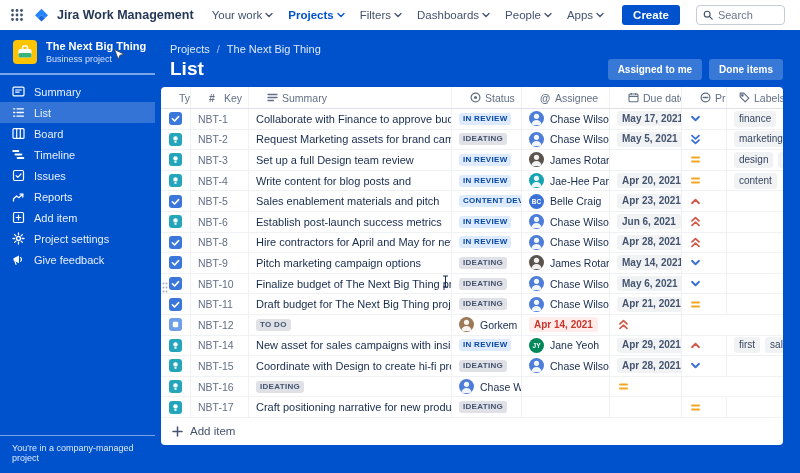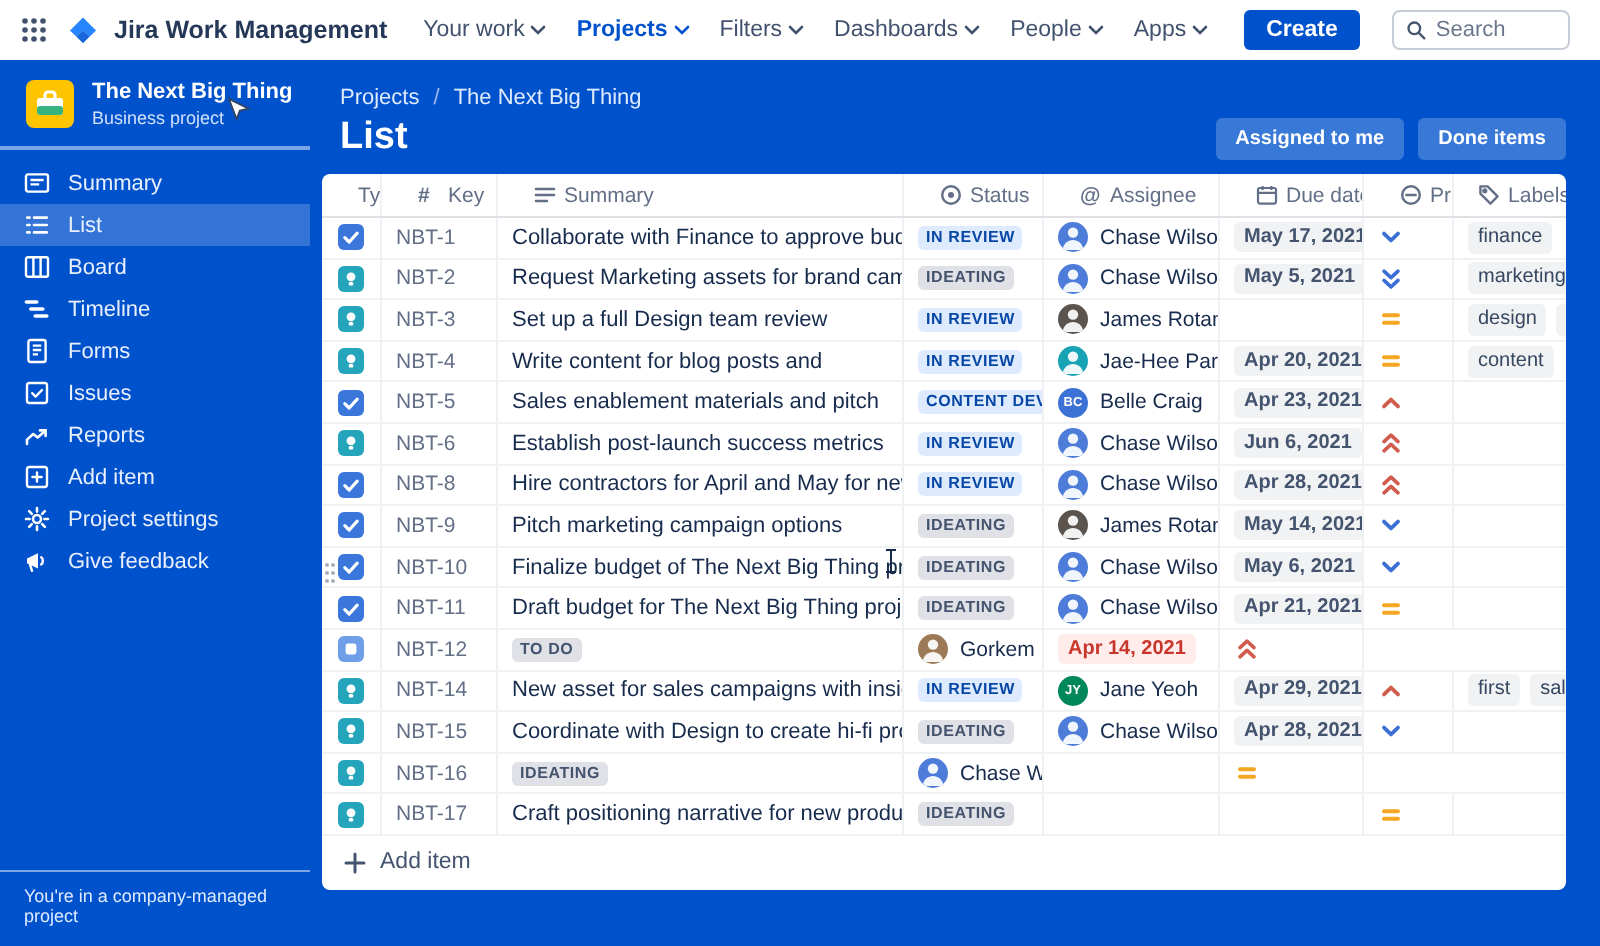--- a/index.html
+++ b/index.html
@@ -258,29 +258,20 @@
         <div class="sb-item">
           <span class="sb-ico">
             <svg viewBox="0 0 13 13" stroke="#fff" stroke-width="1.8" stroke-linecap="round">
               <path d="M1.2 3h5.2M3.4 6.5h6M5.6 10h5.8"></path>
             </svg>
           </span>
           <span>Timeline</span>
         </div>
         <div class="sb-item">
           <span class="sb-ico">
-            <svg viewBox="0 0 13 13" fill="none" stroke="#fff" stroke-width="1.2">
-              <rect x="2.2" y="1" width="8.6" height="11" rx="1"></rect>
-              <path d="M4.4 3.8h4.2M4.4 6h4.2M4.4 8.2h2.6"></path>
-            </svg>
-          </span>
-          <span>Forms</span>
-        </div>
-        <div class="sb-item">
-          <span class="sb-ico">
             <svg viewBox="0 0 13 13" fill="none" stroke="#fff" stroke-width="1.2" stroke-linecap="round" stroke-linejoin="round">
               <rect x="1.5" y="1.5" width="10" height="10" rx="1.2"></rect>
               <path d="M4.1 6.6 5.8 8.3 9 5"></path>
             </svg>
           </span>
           <span>Issues</span>
         </div>
         <div class="sb-item">
           <span class="sb-ico">
             <svg viewBox="0 0 13 13" fill="none" stroke="#fff" stroke-width="1.3" stroke-linecap="round" stroke-linejoin="round">

